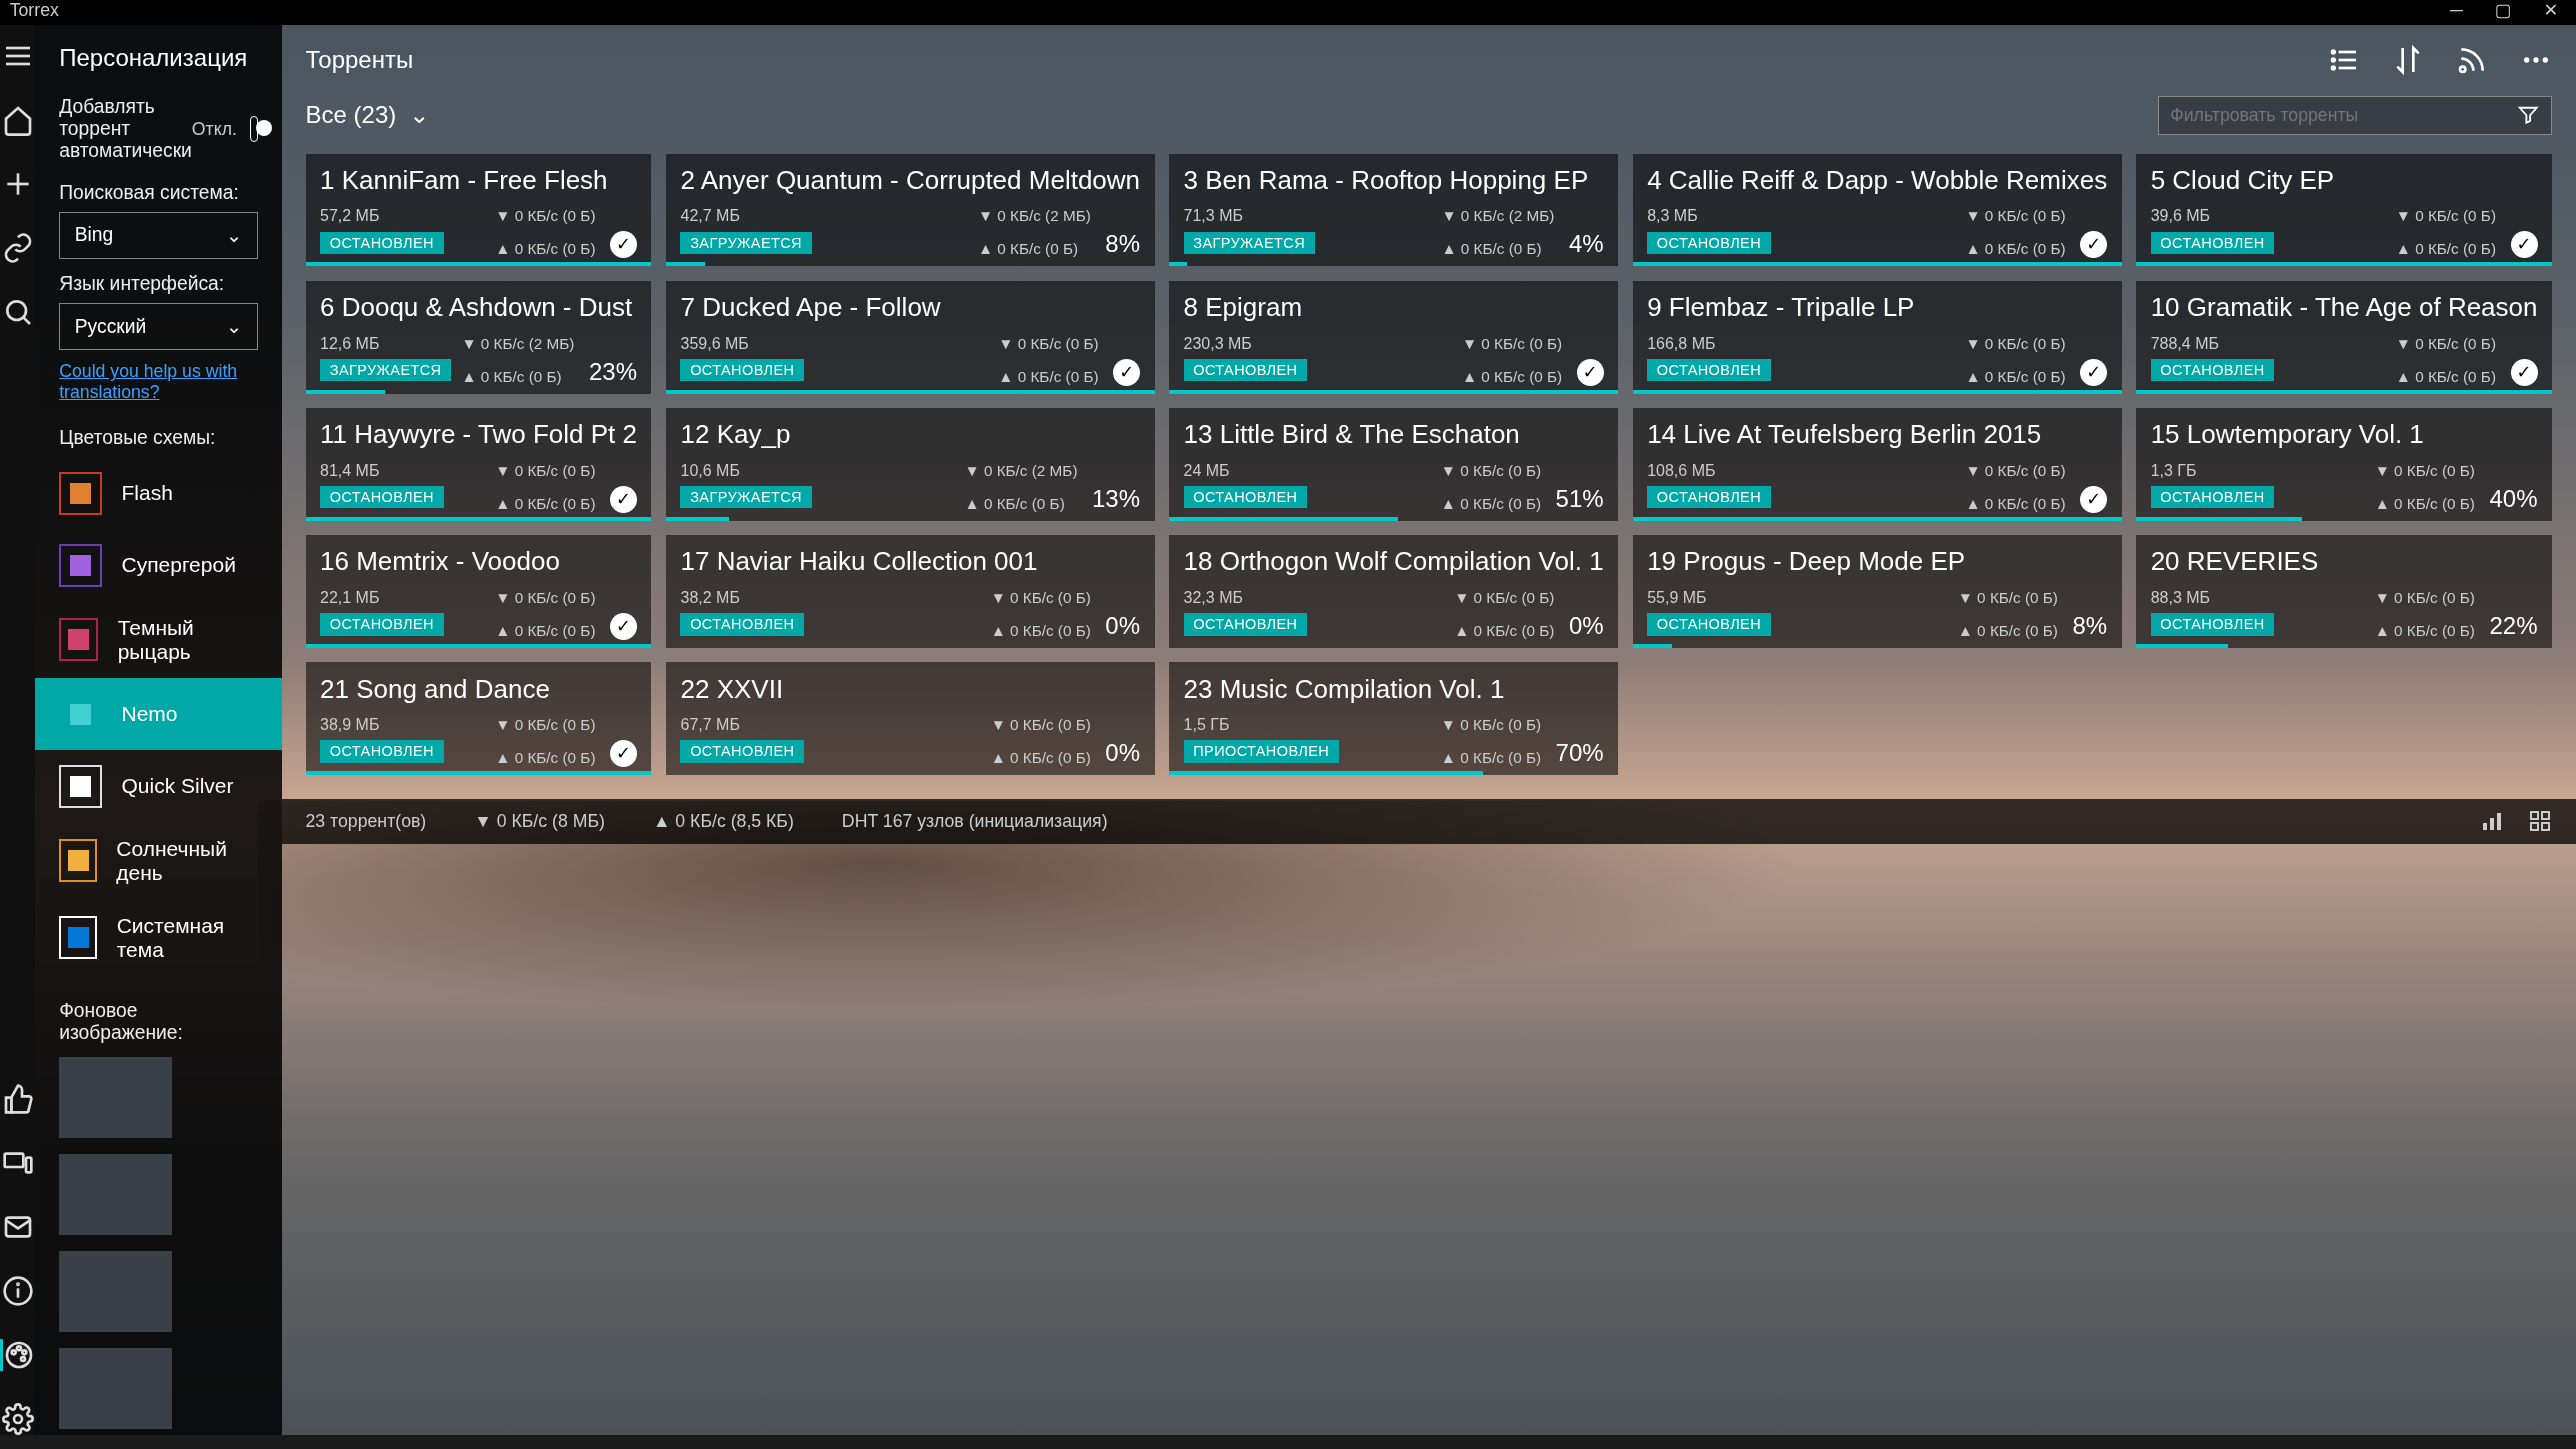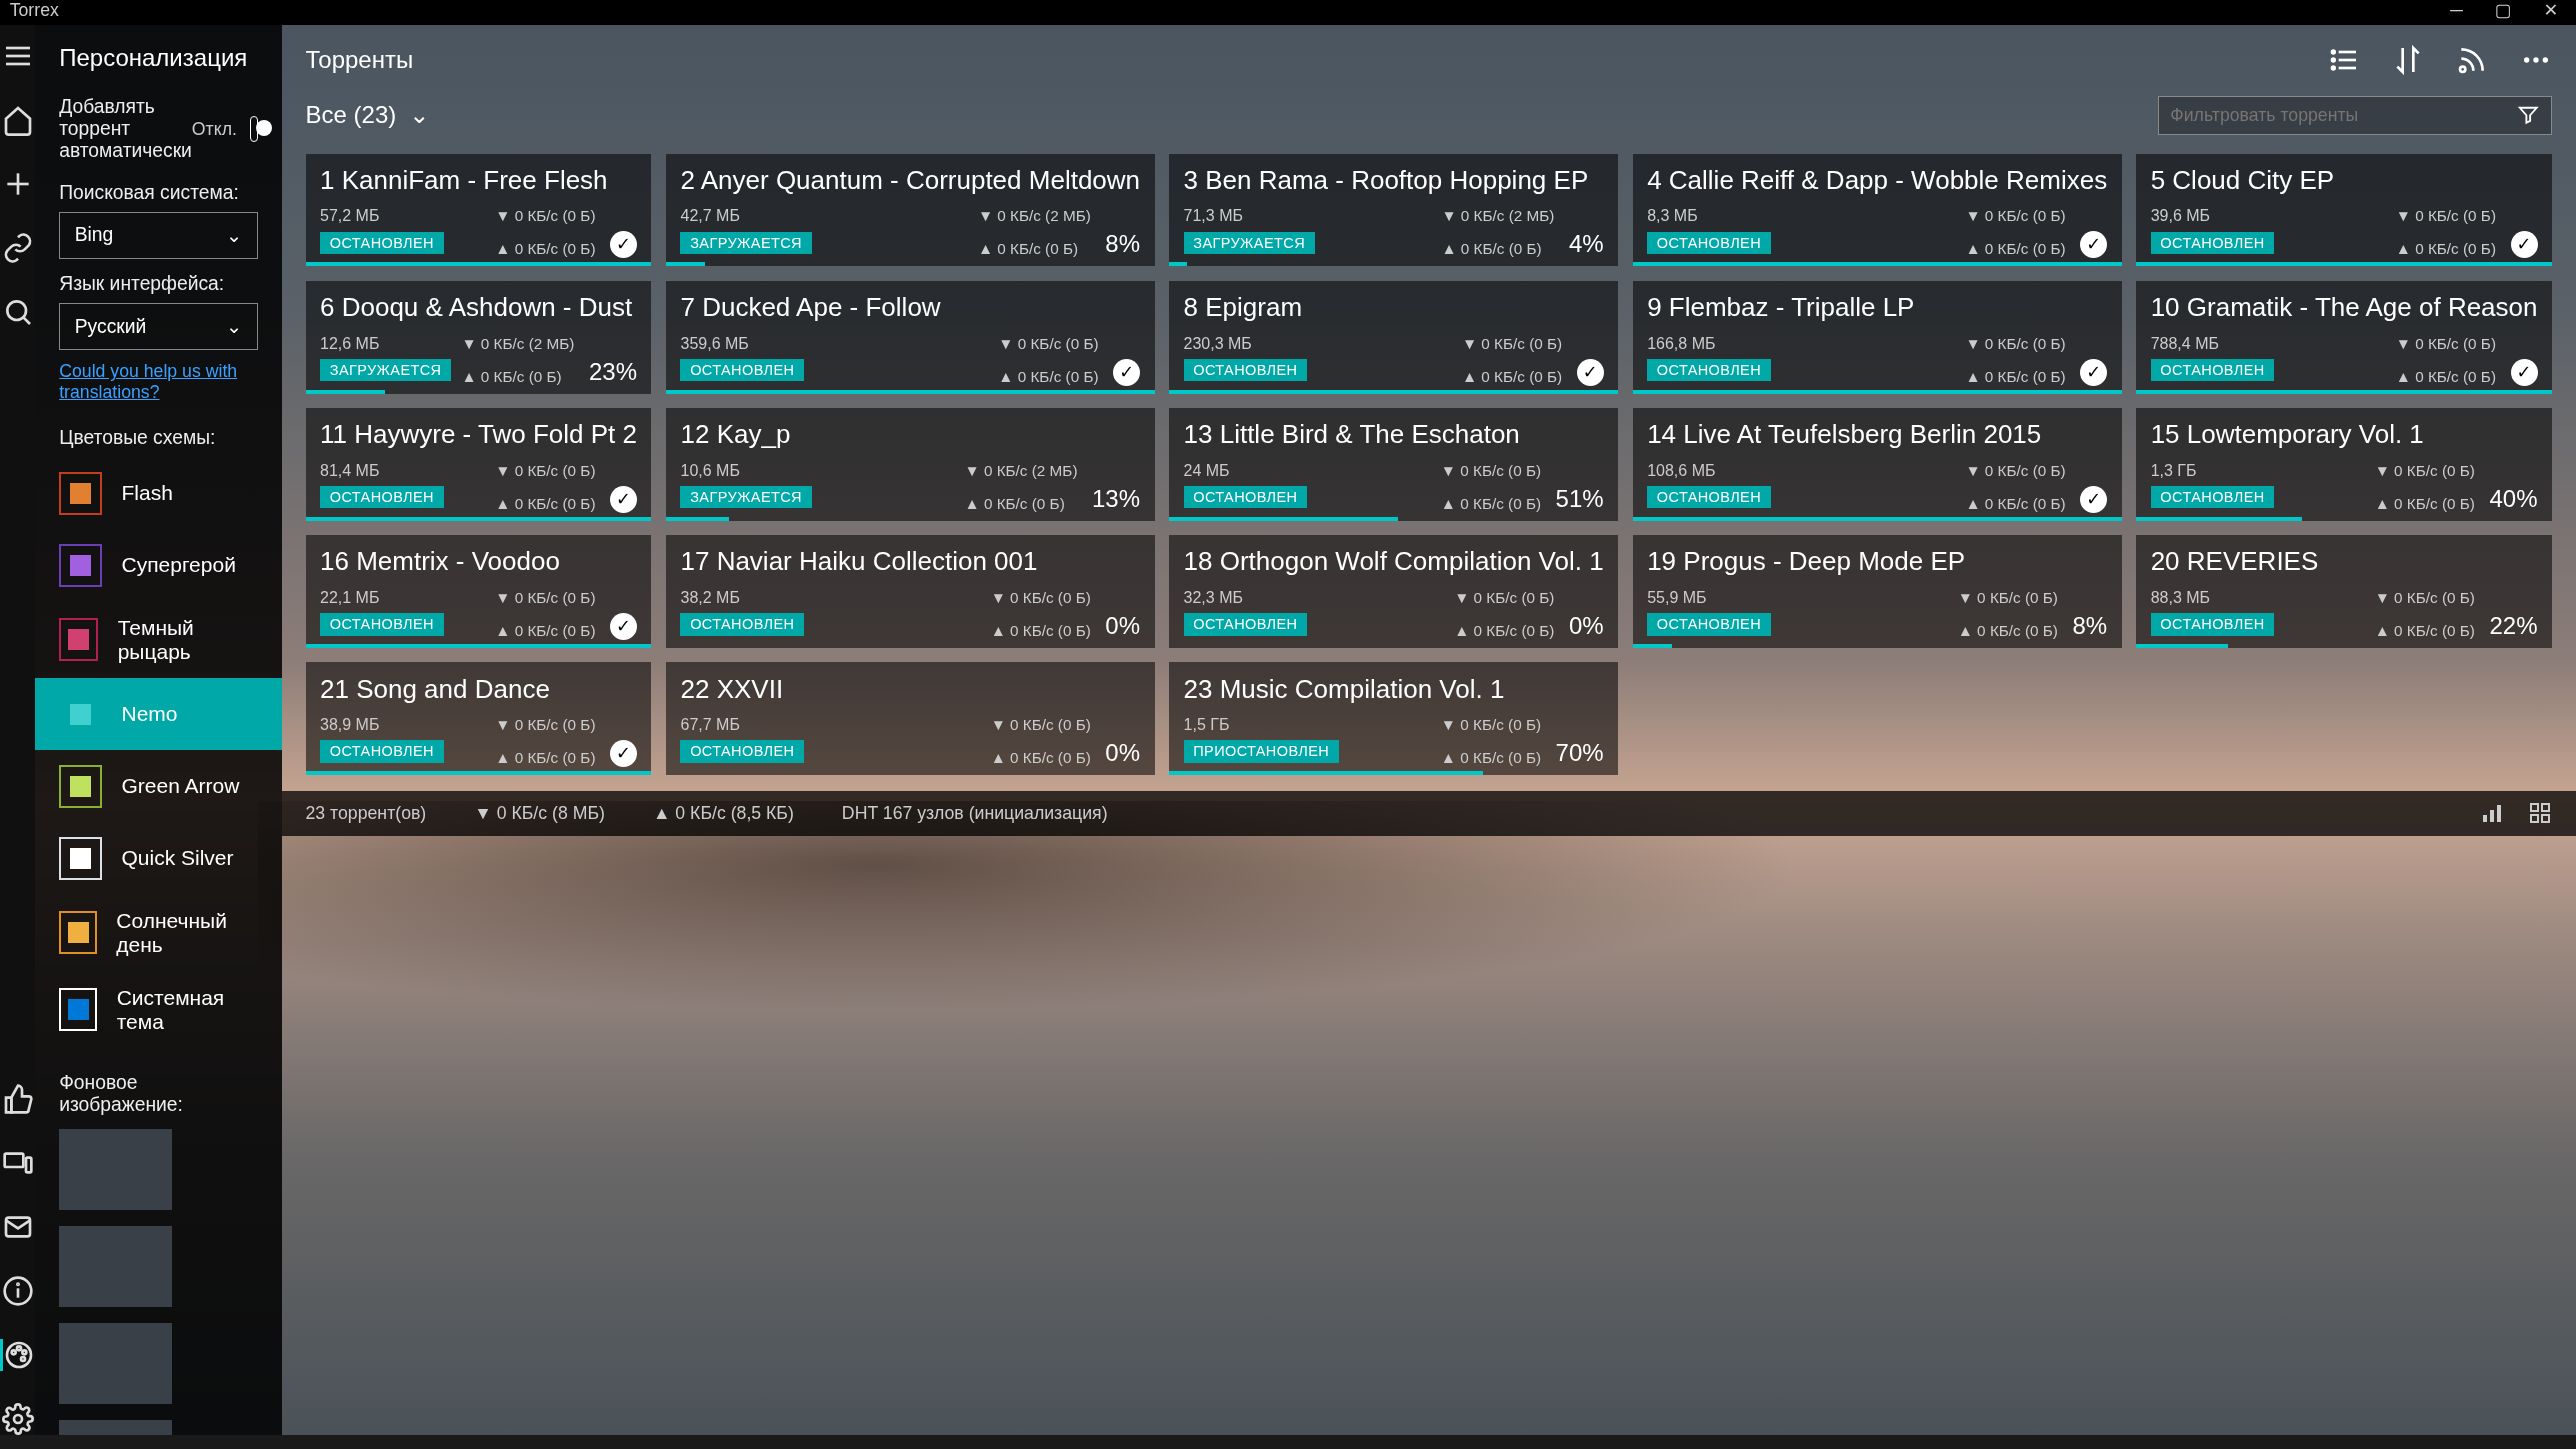--- a/index.html
+++ b/index.html
@@ -63,21 +63,21 @@
 .card .left { display:flex; flex-direction:column; gap:6.4px; }
 .card .size { font-size: 16px; color:#ccc; }
 .card .badge { background:#00a8a8; color:#fff; font-size:14.5px; padding:3.2px 9.7px; width:fit-content; letter-spacing:0.4px;}
 .card .rates { margin-left:auto; display:flex; flex-direction:column; gap:15px; align-items:flex-start;}
 .card .rate { font-size:15.3px; color:#ccc; display:flex; align-items:center; gap:6.4px;}
 .card .right { margin-left: 14.5px; display:flex; align-items:flex-end; gap:8px;}
 .card .pct { font-size:24px; color:#fff; }
 .card .chk { width:27px; height:27px; border-radius:50%; background:#fff; color:#000; display:flex; align-items:center; justify-content:center; font-size:17.7px;}
 .card .bar { position:absolute; bottom:0; left:0; height:4px; background:#00c8c8; }
 
-.statusbar { height: 45px; background: rgba(0,0,0,0.75); display:flex; align-items:center; padding: 0 24px; gap: 48px; font-size:17.7px; color:#ccc; margin: 0 -24px; }
+.statusbar { height: 45px; background: rgba(0,0,0,0.75); display:flex; align-items:center; padding: 0 24px; gap: 48px; font-size:17.7px; color:#ccc; margin: 8px -24px; }
 .statusbar .right { margin-left:auto; display:flex; gap:24px;}
 
 svg { width: 100%; height: 100%; }
 </style>
 </head>
 <body>
 
 <div class="titlebar">
   <span class="title">Torrex</span>
   <div class="win">
@@ -202,26 +202,20 @@
             <div class="sw" style="border-color:#b02050">
               <div class="inner" style="background:#d04070"></div>
             </div>
             <div class="nm">Темный рыцарь</div>
           </div>
           <div class="theme sel">
             <div class="sw" style="border-color:#00a8a8">
               <div class="inner" style="background:#40d0d0"></div>
             </div>
             <div class="nm">Nemo</div>
-          </div>
-          <div class="theme">
-            <div class="sw" style="border-color:#8ab030">
-              <div class="inner" style="background:#c0e060"></div>
-            </div>
-            <div class="nm">Green Arrow</div>
           </div>
           <div class="theme">
             <div class="sw" style="border-color:#d8e0e8">
               <div class="inner" style="background:#ffffff"></div>
             </div>
             <div class="nm">Quick Silver</div>
           </div>
           <div class="theme">
             <div class="sw" style="border-color:#e09020">
               <div class="inner" style="background:#f0b040"></div>

